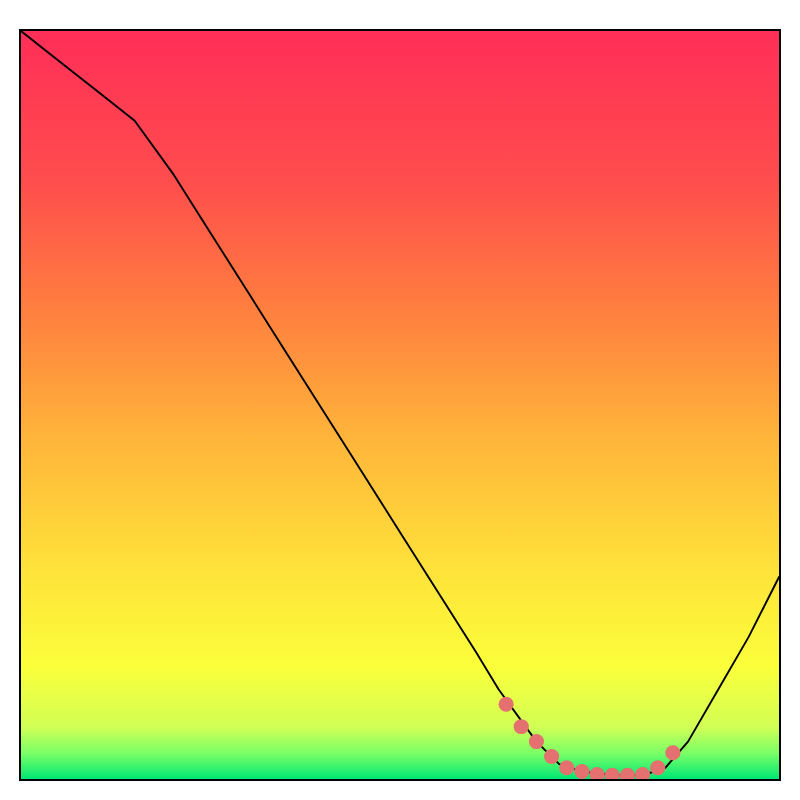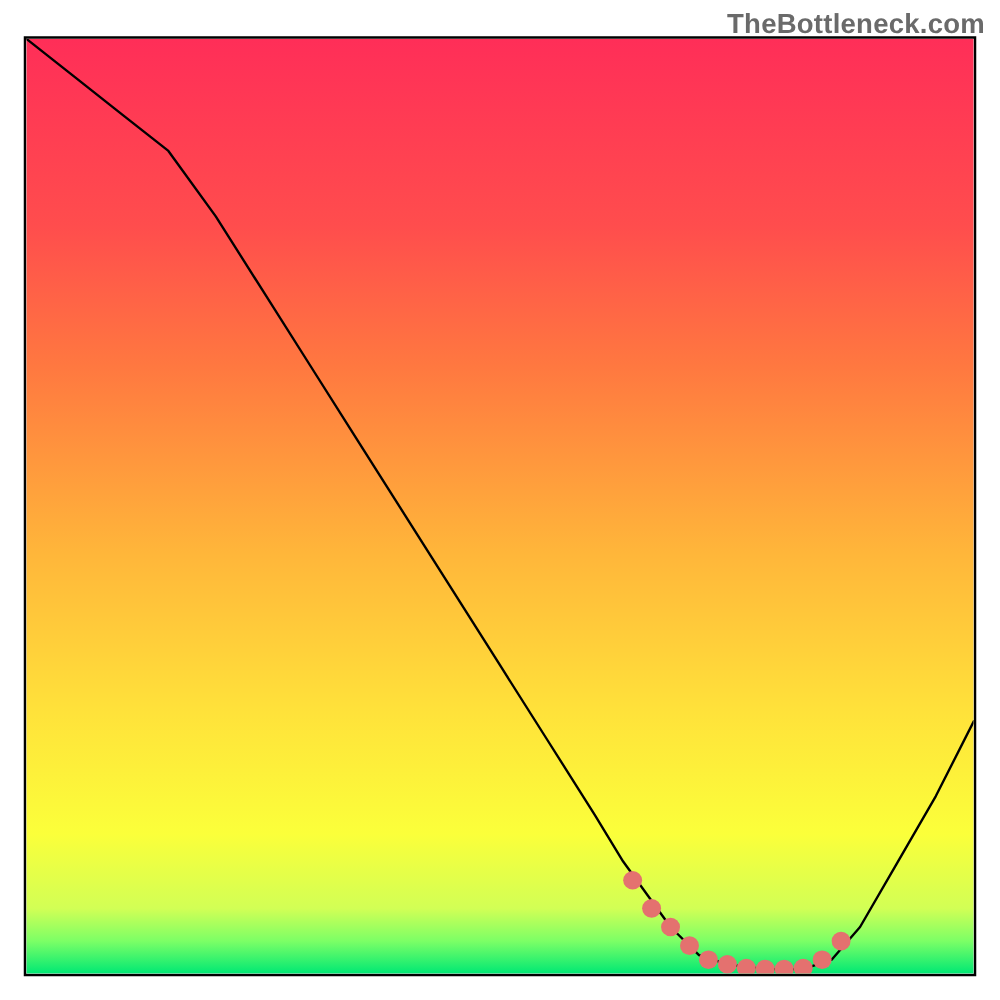--- a/index.html
+++ b/index.html
@@ -37,21 +37,20 @@
     overflow: hidden;
   }
   svg {
     display: block;
   }
 </style>
 </head>
 <body>
 
 <div class="container">
-  <div class="watermark">TheBottleneck.com</div>
   <div class="plot-area">
     <svg id="chart-svg" width="758" height="748" viewBox="0 0 100 100" preserveAspectRatio="none">
       <defs>
         <linearGradient id="bg-grad" x1="0" y1="0" x2="0" y2="1">
             <stop offset="0%" stop-color="#ff2e58"></stop>
             <stop offset="20%" stop-color="#ff4d4d"></stop>
             <stop offset="35%" stop-color="#ff7840"></stop>
             <stop offset="55.00000000000001%" stop-color="#ffb63a"></stop>
             <stop offset="72%" stop-color="#ffe23a"></stop>
             <stop offset="85%" stop-color="#fbff3a"></stop>

